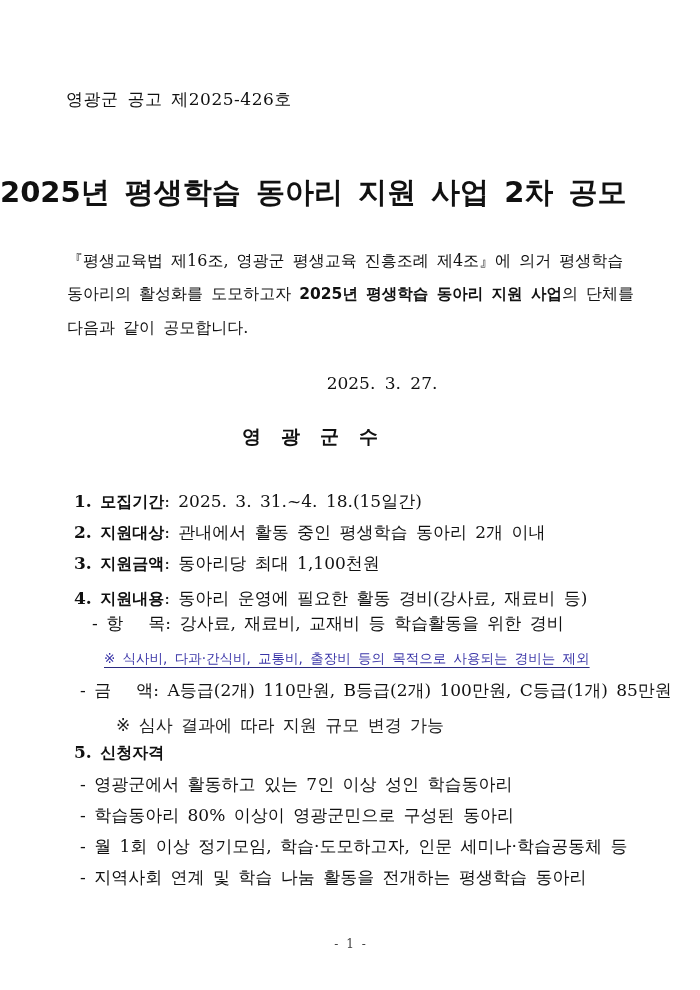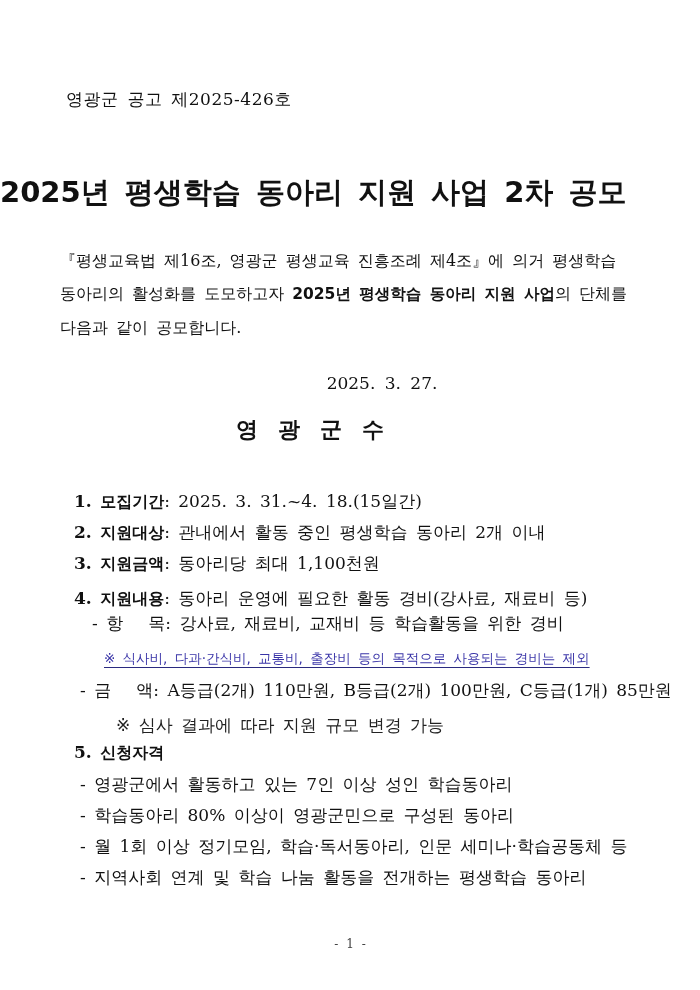--- a/index.html
+++ b/index.html
@@ -32,40 +32,40 @@
       left: 0; width: 700px; top: 173px;
       text-align: left;
       font-family: "DejaVu Sans", "Liberation Sans", sans-serif;
       font-weight: bold;
       font-size: 29px;
       letter-spacing: 0px;
       word-spacing: 5px;
     }
     .intro {
       position: absolute;
-      left: 60px; top: 244px;
+      left: 67px; top: 244px;
       width: 580px;
       font-size: 16px;
       line-height: 33px;
       word-spacing: 3px;
     }
     .intro b { font-family: "DejaVu Sans", "Liberation Sans", sans-serif; font-weight: bold; font-size: 15.5px; }
     .date {
       position: absolute;
       left: 0; width: 700px; top: 373px;
       text-align: center;
       font-size: 17px;
       word-spacing: 4px;
       padding-left: 32px;
     }
     .signer {
       position: absolute;
-      left: 0; width: 620px; top: 415px;
+      left: 0; width: 620px; top: 424px;
       text-align: center;
-      font-size: 22px;
+      font-size: 19px;
       font-weight: bold;
       letter-spacing: 20px;
       padding-left: 20px;
       box-sizing: border-box;
     }
     .items {
       position: absolute;
       left: 74px; top: 490px;
       width: 580px;
       font-size: 17px;
@@ -150,20 +150,20 @@
 
     <div class="row note-gray" style="top:224px">※ 심사 결과에 따라 지원 규모 변경 가능</div>
 
     <div class="row" style="top:252px">
       <span class="num">5.</span>
       <span class="lbl">신청자격</span>
     </div>
 
     <div class="row sub" style="top:283px">- 영광군에서 활동하고 있는 7인 이상 성인 학습동아리</div>
     <div class="row sub" style="top:314px">- 학습동아리 80% 이상이 영광군민으로 구성된 동아리</div>
-    <div class="row sub" style="top:345px">- 월 1회 이상 정기모임, 학습·독서동아리, 인문 세미나·학습공동체 등</div>
+    <div class="row sub" style="top:345px">- 월 1회 이상 정기모임, 학습·도모하고자, 인문 세미나·학습공동체 등</div>
     <div class="row sub" style="top:376px">- 지역사회 연계 및 학습 나눔 활동을 전개하는 평생학습 동아리</div>
 
   </div>
 
   <div class="page-num">- 1 -</div>
 
 </div>
 
 </body></html>

